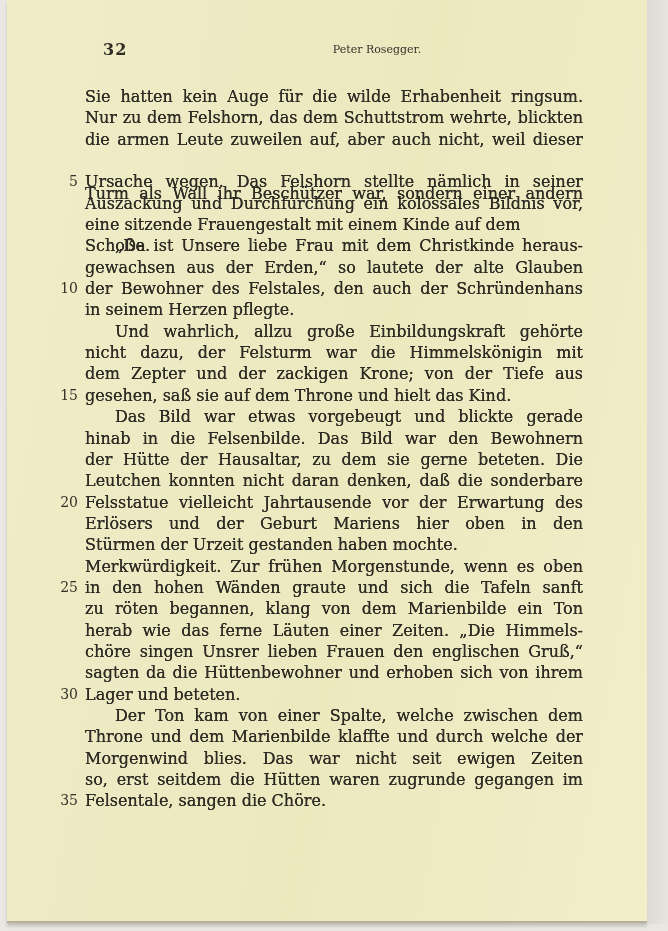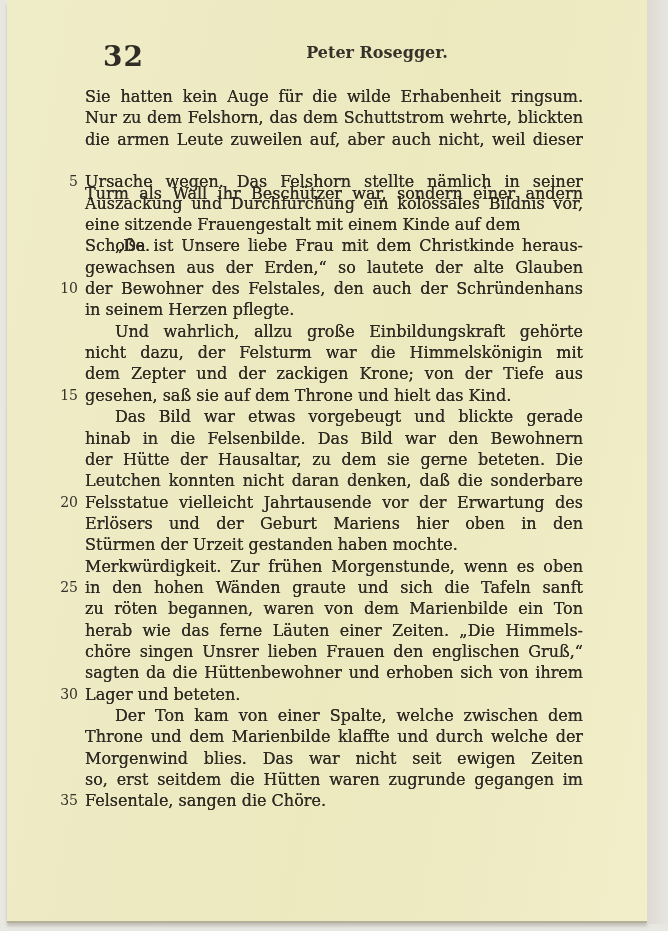--- a/index.html
+++ b/index.html
@@ -13,25 +13,25 @@
     background:linear-gradient(100deg,#efecc8 0%, #ece9bf 55%, #f1eec9 100%);
     box-shadow:0 2px 0 #b3b09c, 0 5px 3px rgba(120,118,100,.35);
   }
   .edge-right {
     position:absolute; right:0; top:0; width:21px; height:924px;
     background:linear-gradient(90deg, #dcdad2, #e7e5e0);
   }
   .header-row { position:absolute; top:40px; left:0; width:640px; height:26px; }
   .page-number {
     position:absolute; left:96px; top:0;
-    font-size:28px; font-weight:bold; color:#2f2c25; letter-spacing:1px;
+    font-size:16px; font-weight:bold; color:#2f2c25; letter-spacing:1px;
   }
   .running-header {
     position:absolute; left:170px; top:3px; width:400px; text-align:center;
-    font-size:16px; color:#35322a;font-weight:bold;
+    font-size:11px; color:#35322a;
   }
   .text-body { position:absolute; top:86px; left:0; width:640px; }
   .row { display:flex; height:21.35px; }
   .num {
     width:78px; box-sizing:border-box; padding-right:7px;
     text-align:right; font-size:14px; color:#35322a; line-height:21.35px;
   }
   .txt {
     width:498px; font-size:16px; line-height:21.35px; color:#2e2b24;
     text-shadow:0 0 .5px #2e2b24; white-space:normal;
@@ -140,21 +140,21 @@
         <div class="row">
           <span class="num"></span>
           <span class="txt fill" style="color: rgb(46, 43, 36);">Merkwürdigkeit. Zur frühen Morgenstunde, wenn es oben</span>
         </div>
         <div class="row">
           <span class="num">25</span>
           <span class="txt fill" style="color: rgb(46, 43, 36);">in den hohen Wänden graute und sich die Tafeln sanft</span>
         </div>
         <div class="row">
           <span class="num"></span>
-          <span class="txt fill" style="color: rgb(46, 43, 36);">zu röten begannen, waren von dem Marienbilde ein Ton</span>
+          <span class="txt fill" style="color: rgb(46, 43, 36);">zu röten begannen, klang von dem Marienbilde ein Ton</span>
         </div>
         <div class="row">
           <span class="num"></span>
           <span class="txt fill" style="color: rgb(46, 43, 36);">herab wie das ferne Läuten einer Zeiten. „Die Himmels-</span>
         </div>
         <div class="row">
           <span class="num"></span>
           <span class="txt fill" style="color: rgb(46, 43, 36);">chöre singen Unsrer lieben Frauen den englischen Gruß,“</span>
         </div>
         <div class="row">

